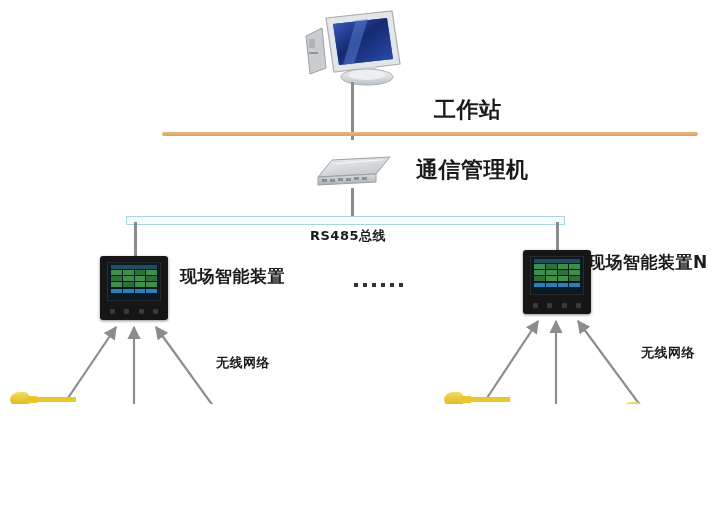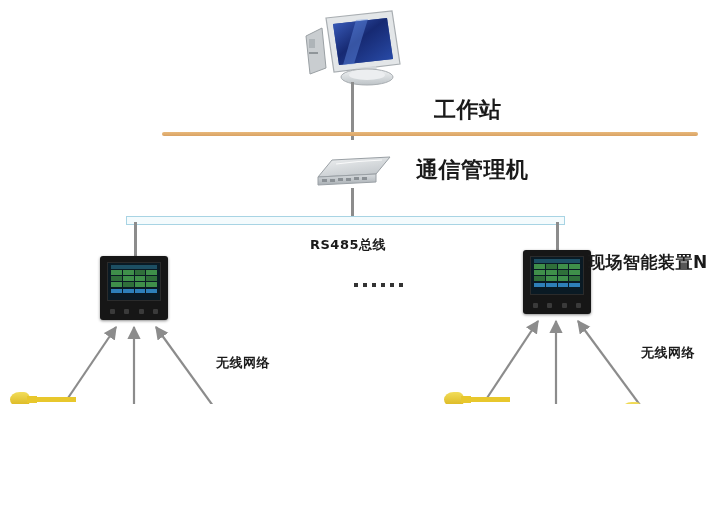--- a/index.html
+++ b/index.html
@@ -19,21 +19,21 @@
   }
   .label {
     position: absolute;
     font-weight: bold;
     color: #1a1a1a;
     white-space: nowrap;
     letter-spacing: 0.5px;
   }
   .lbl-workstation { left: 434px; top: 95px; font-size: 22px; }
   .lbl-commgr      { left: 416px; top: 155px; font-size: 22px; }
-  .lbl-rs485       { left: 310px; top: 236px; font-size: 13px; }
+  .lbl-rs485       { left: 310px; top: 227px; font-size: 13px; }
   .lbl-device      { left: 180px; top: 265px; font-size: 17px; }
   .lbl-device-n    { left: 588px; top: 251px; font-size: 17px; }
   .lbl-wireless-l  { left: 216px; top: 354px; font-size: 13px; }
   .lbl-wireless-r  { left: 641px; top: 344px; font-size: 13px; }
   .lbl-sensor      { left: 62px;  top: 485px; font-size: 13px; }
   .lbl-sensor-n    { left: 512px; top: 485px; font-size: 13px; }
 
   
   .orange-line {
     position: absolute;
@@ -259,20 +259,21 @@
           <i></i>
       </div>
     </div>
     <div class="keys">
       <i></i>
         <i></i>
         <i></i>
         <i></i>
     </div>
   </div>
+  <div class="label lbl-device">现场智能装置</div>
 
   <div class="device device-right">
     <div class="screen">
       <div class="scr-top"></div>
       <div class="scr-grid">
         <i class="cell"></i>
           <i class="cell alt"></i>
           <i class="cell"></i>
           <i class="cell"></i>
         <i class="cell"></i>

